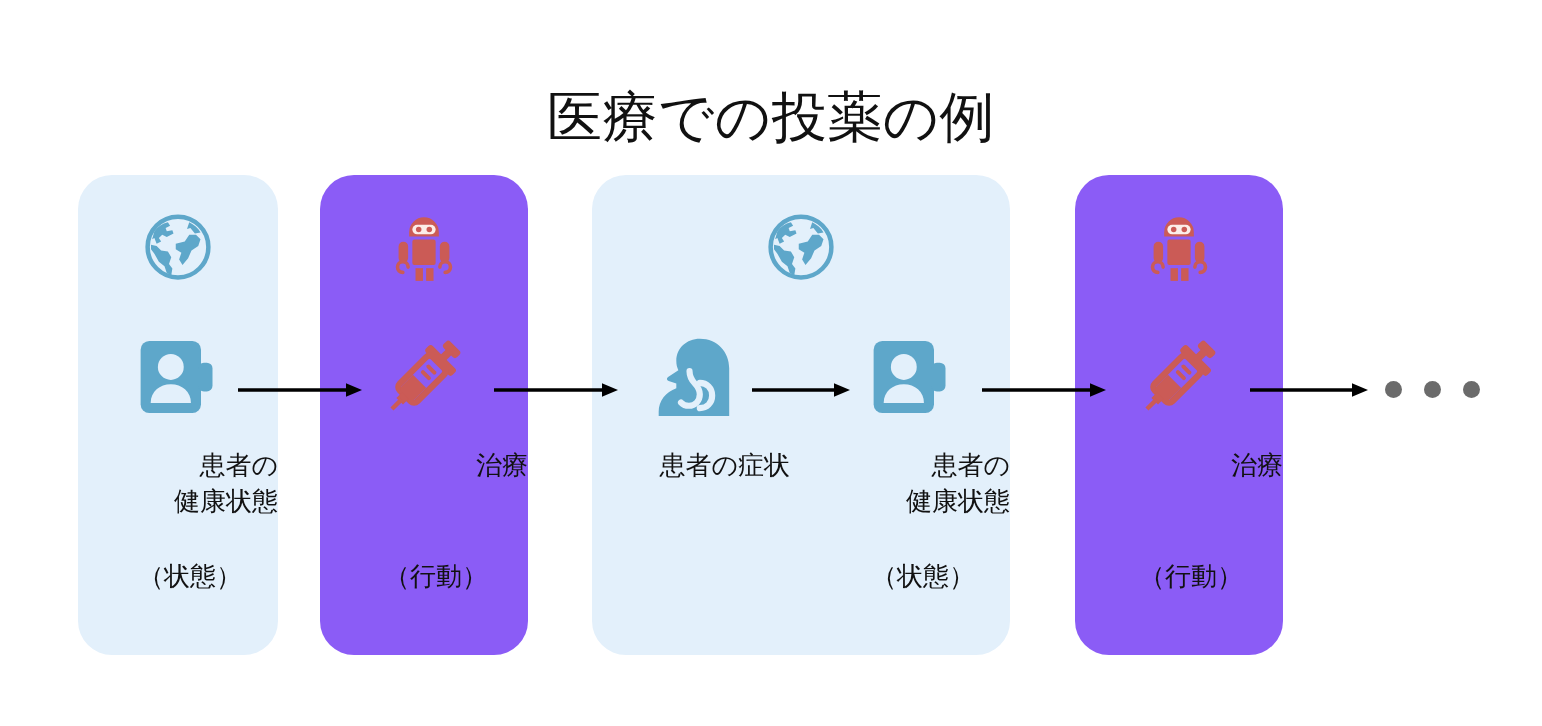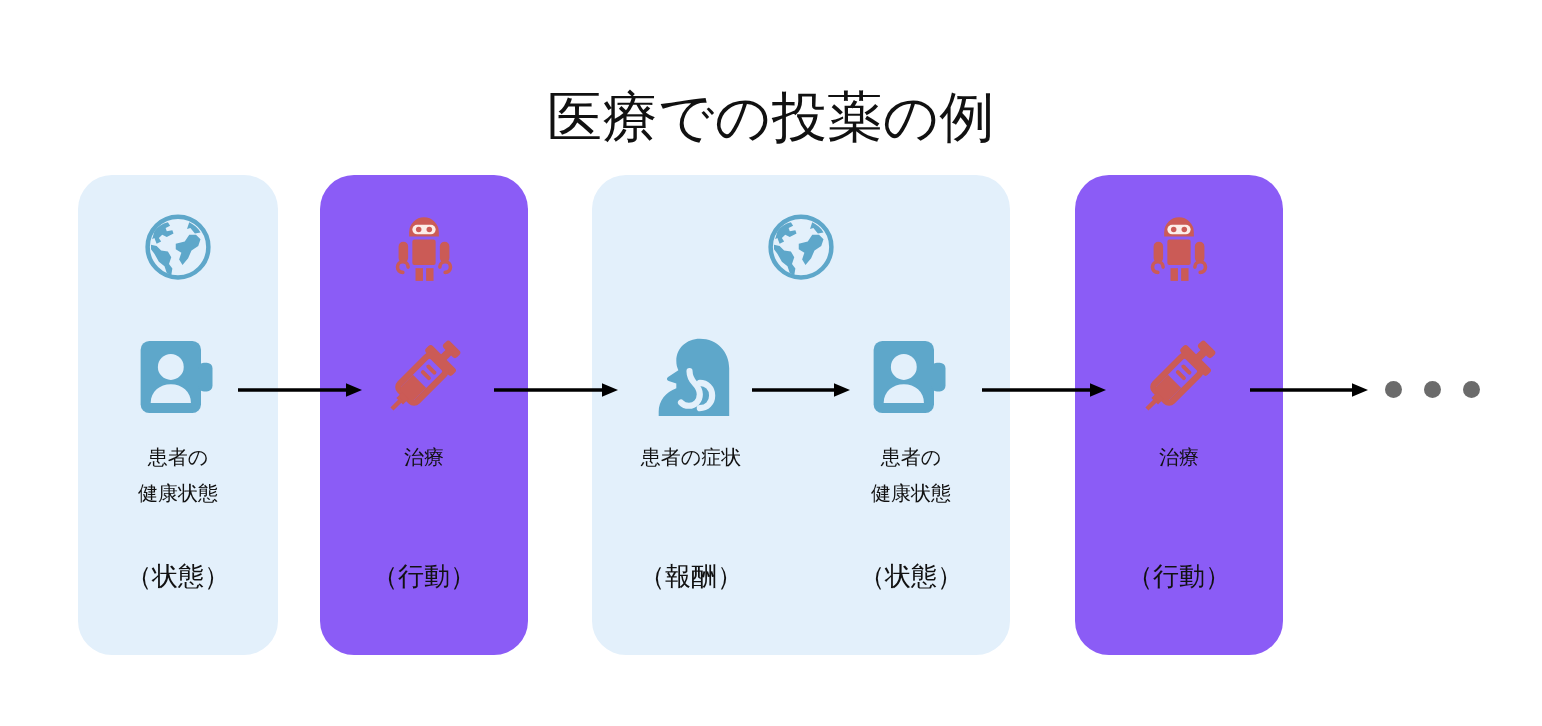--- a/index.html
+++ b/index.html
@@ -66,33 +66,33 @@
     top: 152px;
     left: 0;
     width: 100%;
     height: 100px;
     display: flex;
     align-items: center;
     justify-content: center;
   }
   .label-slot {
     position: absolute;
-    top: 264px;
+    top: 272px;
     left: 0;
     width: 100%;
-    text-align: center;
-    font-size: 20px;
+    text-align: right;
+    font-size: 26px;
     line-height: 36px;
     color: #111111;
     white-space: pre-line;
   }
   .sub-slot {
     position: absolute;
     top: 385px;
-    left: 0;
+    left: 12px;
     width: 100%;
     text-align: center;
     font-size: 26px;
     line-height: 32px;
     color: #111111;
   }
 
   
   .arrow {
     position: absolute;
@@ -202,21 +202,20 @@
     <div class="col" style="left:0; width:198px;">
       <div class="main-icon-slot">
 
         <svg width="94" height="94" viewBox="0 0 64 64">
           <path d="M38 6c-9 0-16 6.4-16 15 0 2.6.5 4.6 1.4 6.4l-7 4.6c-1.2.8-1 2.3.4 2.8l5.2 1.7v3.1c-7.2 2.6-12 8.6-12 16v2.9h48V26c0-11-8-20-20-20z" fill="#5ea7ca"></path>
           <path d="M31 28c0 4 1.4 6 3.6 8.4 2.2 2.4 3.4 4 3.4 7.4 0 4.6-3.2 7.8-7.4 7.8-2.4 0-4.2-.9-5.4-2.2" fill="none" stroke="#e3f0fb" stroke-width="4.2" stroke-linecap="round"></path>
           <path d="M38 36c4.8 0 8.4 3.6 8.4 8.6 0 5.2-3.6 8.6-8.4 8.6" fill="none" stroke="#e3f0fb" stroke-width="4.2" stroke-linecap="round"></path>
         </svg>
       </div>
       <div class="label-slot">患者の症状</div>
-      <div class="sub-slot">（報酬）</div>
     </div>
 
     <div class="col" style="left:220px; width:198px;">
       <div class="main-icon-slot">
         <svg width="92" height="92" viewBox="0 0 64 64">
           <rect x="6" y="7" width="42" height="50" rx="6" fill="#5ea7ca"></rect>
           <rect x="46" y="22" width="10" height="20" rx="4" fill="#5ea7ca"></rect>
           <circle cx="27" cy="25" r="9" fill="#e3f0fb"></circle>
           <path d="M13 50c0-8 6.3-13 14-13s14 5 14 13z" fill="#e3f0fb"></path>
         </svg>

